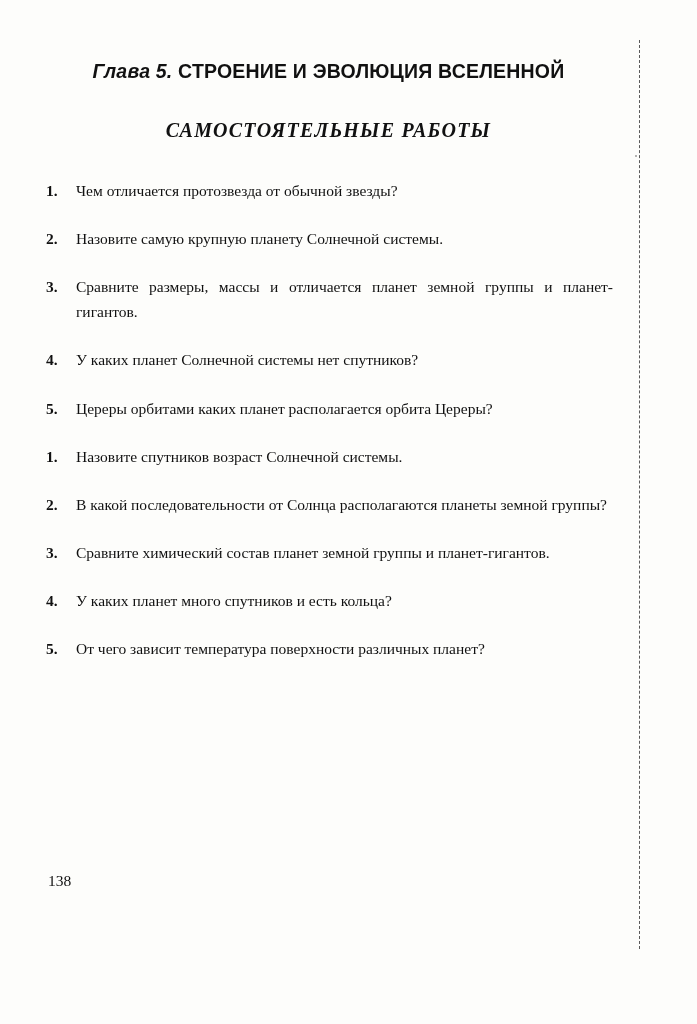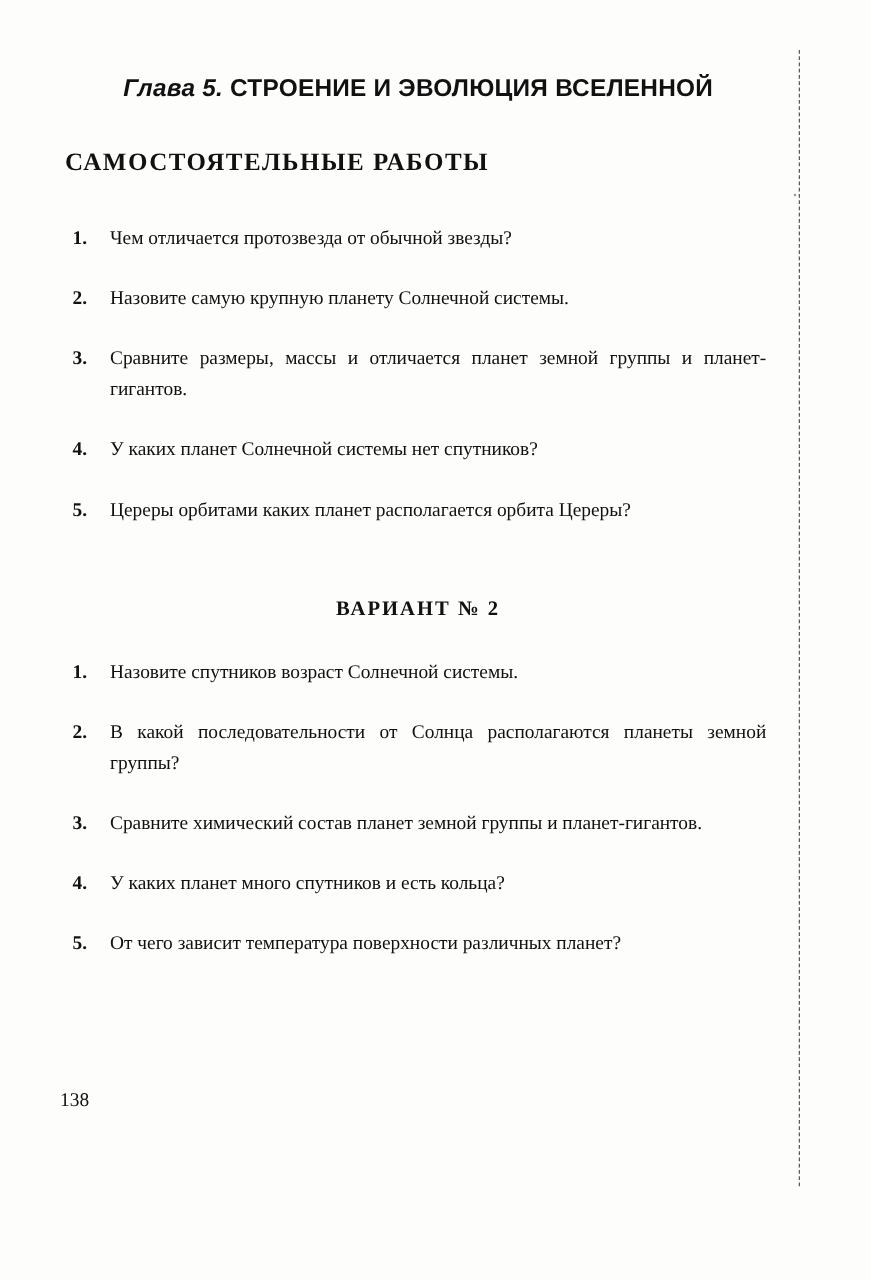--- a/index.html
+++ b/index.html
@@ -24,38 +24,40 @@
   .scan-line {
     position: absolute;
     top: 40px;
     bottom: 75px;
     right: 57px;
     width: 0;
     border-left: 1.5px dashed #5a5a5a;
   }
   .content {
     position: absolute;
-    left: 52px;
+    left: 40px;
     right: 80px;
     top: 60px;
   }
   .chapter-title {
     text-align: center;
     font-family: "Liberation Sans", sans-serif;
     font-weight: bold;
     font-size: 19.5px;
     letter-spacing: 0.2px;
     margin: 0 0 36px 0;
     white-space: nowrap;
   }
   .chapter-title .chap-num {
     font-style: italic;
   }
   .section-title {
+    text-align: center;
     font-family: "Liberation Serif", serif;
+    font-style: italic;
     font-size: 20px;
     letter-spacing: 1.2px;
     margin: 0 0 36px 0;
   }
   .work-title {
     text-align: center;
     font-weight: bold;
     font-size: 17px;
     line-height: 1.45;
     margin: 0 0 58px 0;
@@ -147,21 +149,20 @@
       <li>
         <span class="num">4.</span>
         <span class="text">У каких планет Солнечной системы нет спутников?</span>
       </li>
       <li>
         <span class="num">5.</span>
         <span class="text">Цереры орбитами каких планет располагается орбита Цереры?</span>
       </li>
     </ol>
 
-    <h4 class="variant-heading second">ВАРИАНТ № 2</h4>
 
     <ol class="questions">
       <li>
         <span class="num">1.</span>
         <span class="text">Назовите спутников возраст Солнечной системы.</span>
       </li>
       <li>
         <span class="num">2.</span>
         <span class="text">В какой последовательности от Солнца располагаются планеты земной группы?</span>
       </li>

